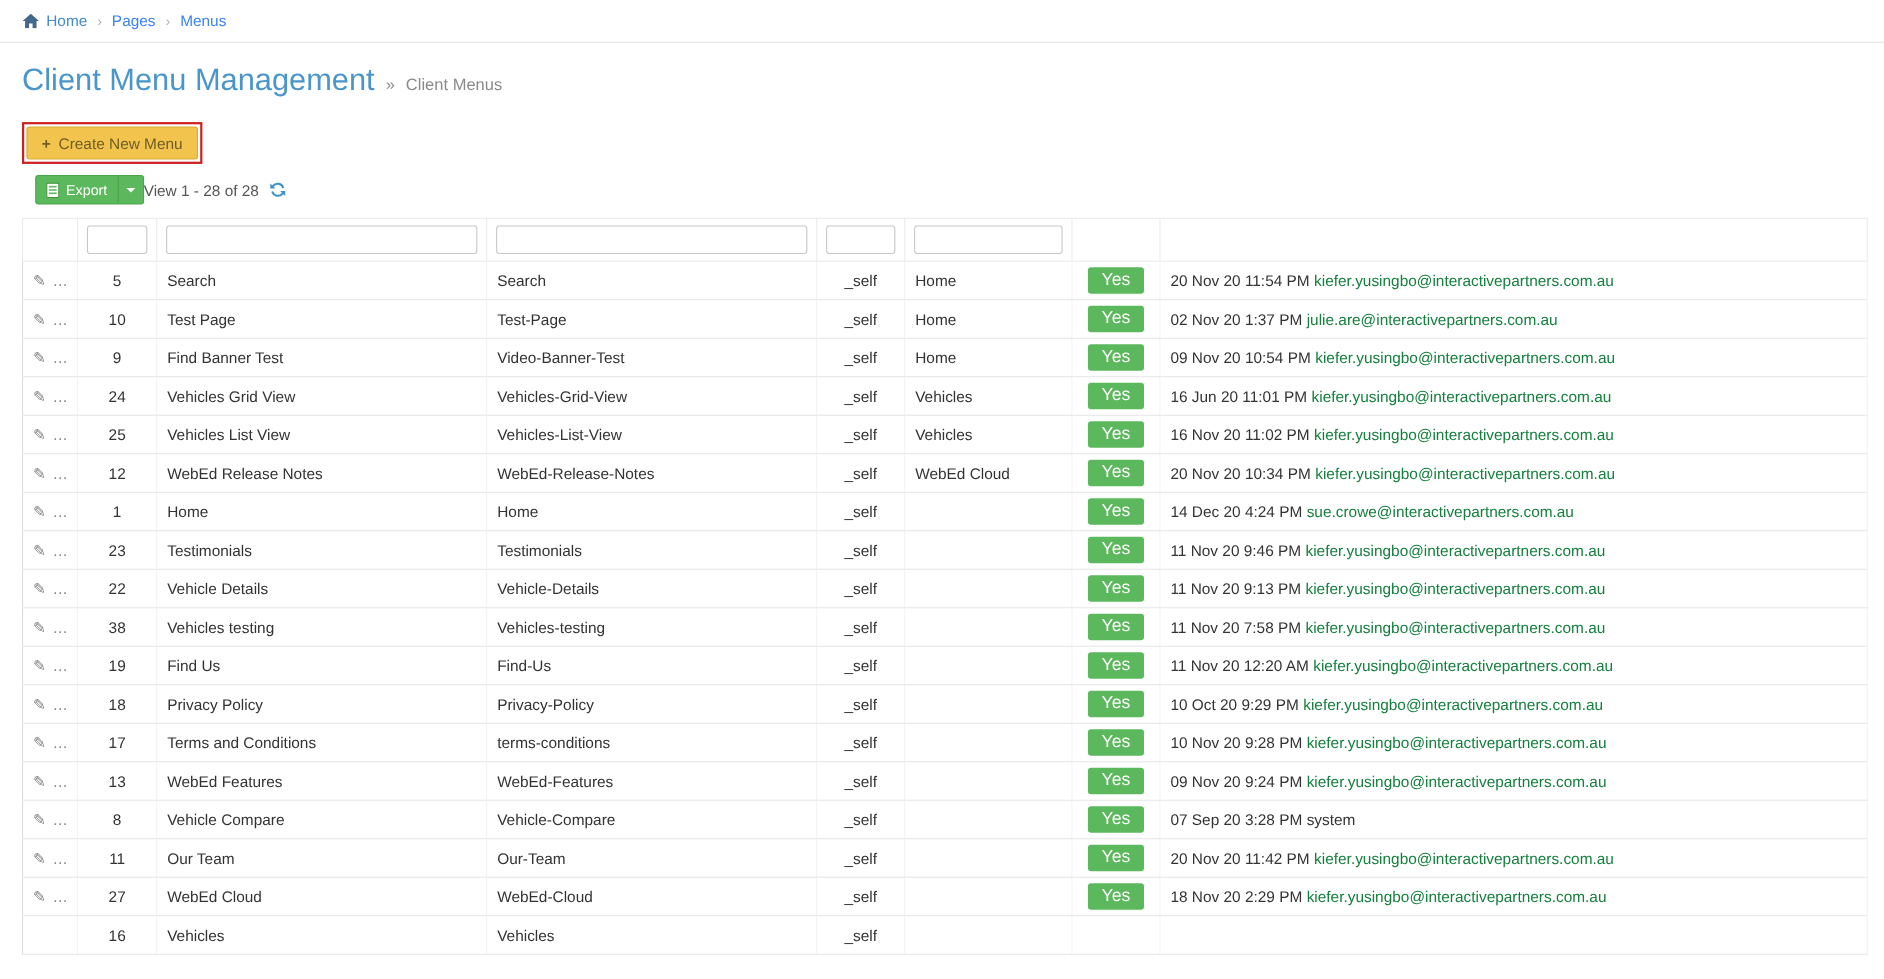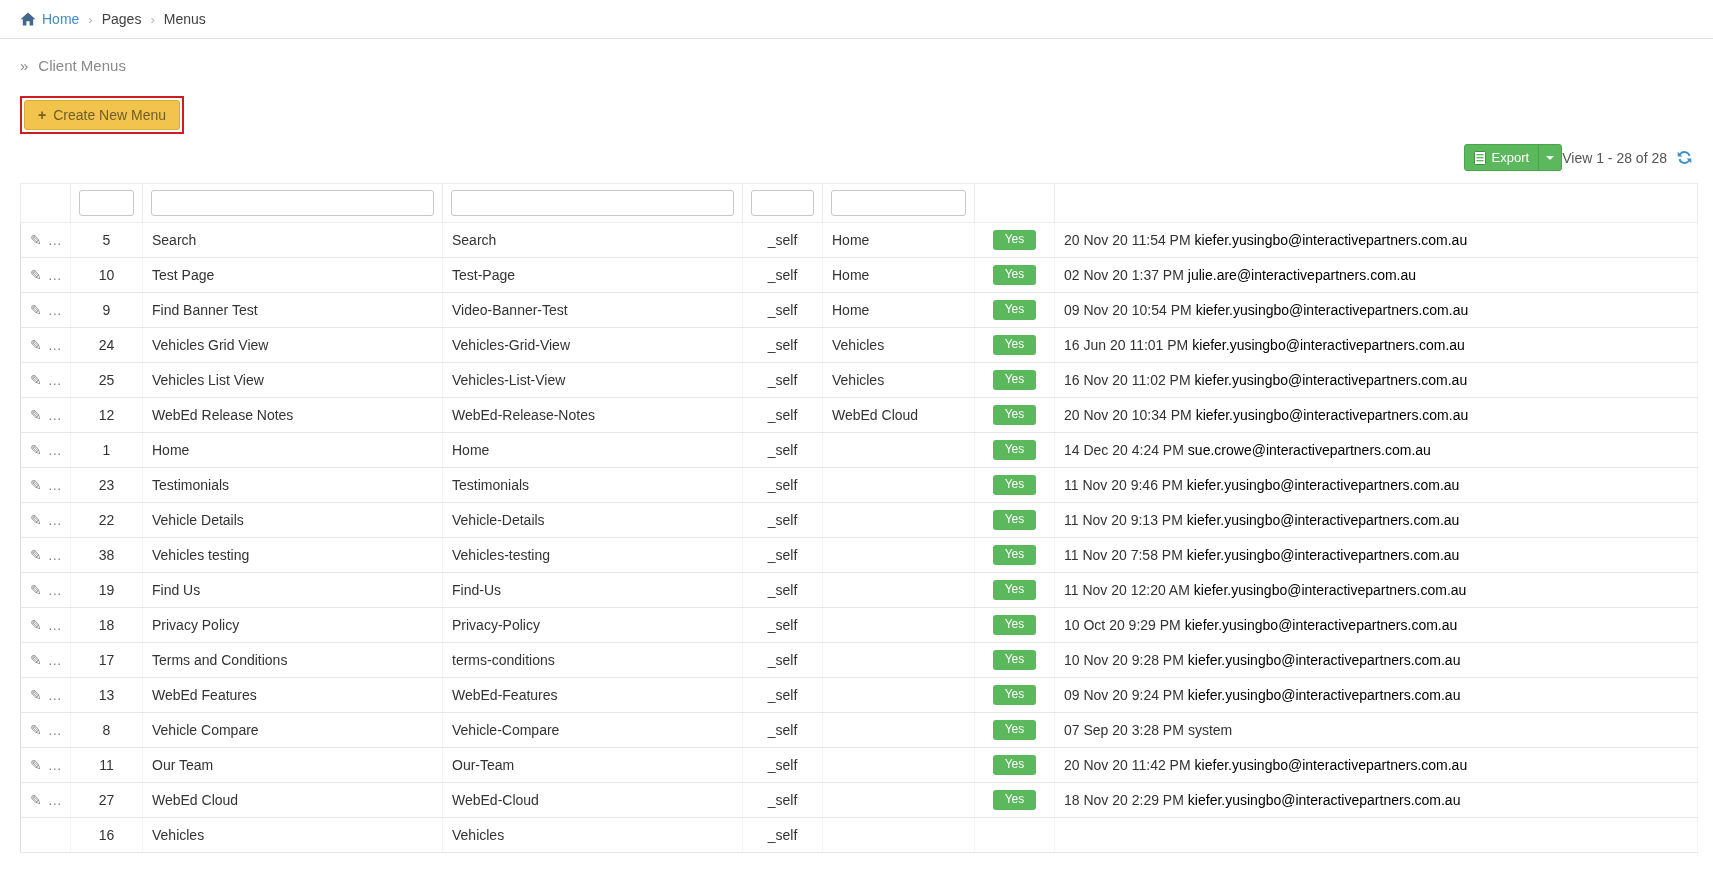--- a/index.html
+++ b/index.html
@@ -4,39 +4,39 @@
 <style>
   * { margin:0; padding:0; box-sizing:border-box; }
   html,body { width:1713px; height:890px; overflow:hidden; background:#fff;
     font-family:"Liberation Sans", sans-serif; color:#333; }
 
   
   .breadcrumb-bar { display:flex; align-items:center; height:39px; padding:0 20px;
     gap:9px; font-size:14px; border-bottom:1px solid #e4e4e4; background:#fff; }
   .breadcrumb-bar a { color:#428bca; text-decoration:none; }
   .crumb-sep { color:#b5b5b5; font-size:13px; }
-  .crumb-item { color:#404040; }
+  .crumb-item { color:#3b82f6; }
   .home-link { display:inline-flex; align-items:center; gap:6px; }
 
   
   .content { padding:0 20px; }
   .title-row { display:flex; align-items:baseline; gap:10px; margin-top:18px; }
   .page-title { font-size:28px; color:#4a96ca; font-weight:400; }
   .subtitle-prefix, .subtitle { color:#8a8a8a; font-size:15px; }
 
   
   .create-row { margin-top:22px; }
   .highlight-box { display:inline-block; border:2px solid #cc1f1f; padding:2px; }
   .btn-create { display:inline-flex; align-items:center; gap:7px; cursor:pointer;
     background:#f3c44d; border:1px solid #d8ab34; border-radius:3px;
     padding:6px 13px; font-size:14px; color:#6f5e26; }
   .plus-icon { font-weight:bold; font-size:14px; }
 
   
-  .tools-row { margin-top:10px; display:flex; justify-content:flex-end; align-items:center;padding-left:12px; }
+  .tools-row { margin-top:10px; display:flex; justify-content:flex-start; align-items:center;padding-left:12px; }
   .btn-export-group { display:inline-flex; align-items:stretch; background:#5cb85c;
     border:1px solid #48a648; border-radius:3px; color:#fff; overflow:hidden; cursor:pointer; }
   .btn-export { display:inline-flex; align-items:center; gap:6px; padding:5px 9px; font-size:13px; }
   .btn-export-caret { display:inline-flex; align-items:center; padding:0 7px; border-left:1px solid #4aa44a; }
   .caret-down { width:0; height:0; border-left:4px solid transparent;
     border-right:4px solid transparent; border-top:4px solid #fff; }
   .view-status-wrap { display:flex; align-items:center; gap:9px; }
   .view-status { color:#555; font-size:14px; }
   .refresh-btn { display:inline-flex; cursor:pointer; }
 
@@ -50,23 +50,23 @@
   .filter input { width:100%; height:26px; border:1px solid #c8c8c8; border-radius:3px;
     padding:2px 6px; font-size:13px; font-family:"Liberation Sans", sans-serif; }
   tbody td { border-bottom:1px solid #e7e7e7; border-right:1px solid #f3f3f3;
     font-size:14px; color:#333; padding:0 9px; height:35px;
     white-space:nowrap; overflow:hidden; text-overflow:ellipsis; }
   td.c-actions { text-align:center; }
   td.c-id, td.c-target, td.c-isparent { text-align:center; }
   .ico { cursor:pointer; display:inline-block; }
   .ico-edit { color:#848484; font-size:14px; margin-right:6px; }
   .ico-del { color:#4a4a4a; font-size:12px; font-weight:bold; }
-  .badge-yes { display:inline-block; background:#5cb85c; color:#fff; font-size:12px;
+  .badge-yes { display:inline-block; background:#5cb85c; color:#fff; font-size:16px;
     padding:3px 12px; border-radius:3px; line-height:1.1; }
-  .email-link { color:#000000; text-decoration:none; margin-left:4px; cursor:pointer; }
+  .email-link { color:#15803d; text-decoration:none; margin-left:4px; cursor:pointer; }
   .email-link.plain { color:#333; cursor:default; }
 </style>
 </head>
 <body>
 
 <div class="breadcrumb-bar">
   <a class="home-link" href="#">
     <span style="display:inline-flex;">
       <svg width="16" height="14" viewBox="0 0 16 14">
           <path d="M8 0.6 L15.4 7.2 L13.2 7.2 L13.2 13.6 L9.6 13.6 L9.6 9.3 L6.4 9.3 L6.4 13.6 L2.8 13.6 L2.8 7.2 L0.6 7.2 Z" fill="#44688c"></path>
@@ -76,20 +76,21 @@
   </a>
   <span class="crumb-sep">›</span>
   <span class="crumb-item">Pages</span>
   <span class="crumb-sep">›</span>
   <span class="crumb-item">Menus</span>
 </div>
 
 <div class="content">
 
   <div class="title-row">
+    <span class="page-title">Client Menu Management</span>
     <span class="subtitle-prefix">»</span>
     <span class="subtitle">Client Menus</span>
   </div>
 
   <div class="create-row">
     <span class="highlight-box">
       <span class="btn-create">
         <span class="plus-icon">+</span>
         <span>Create New Menu</span>
       </span>

